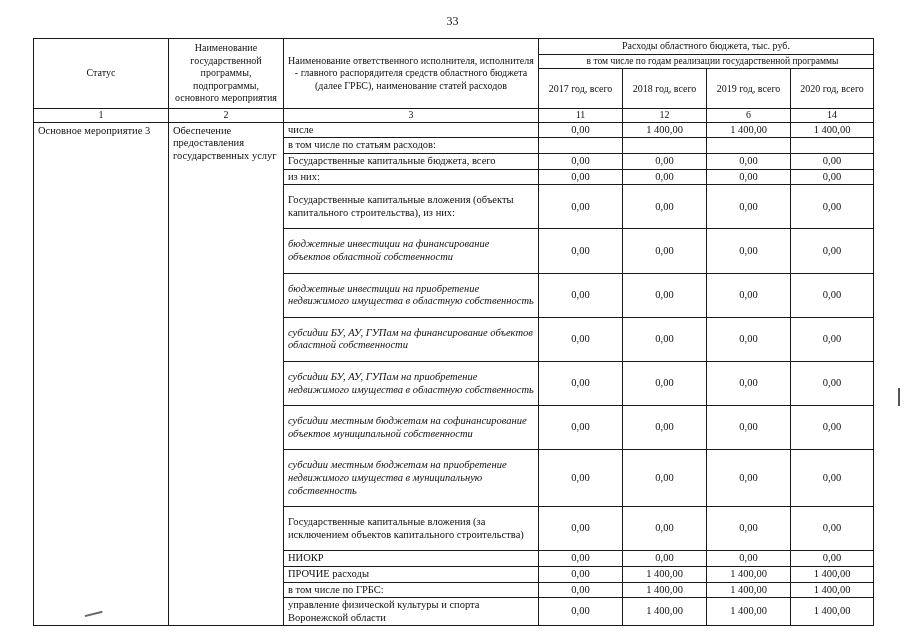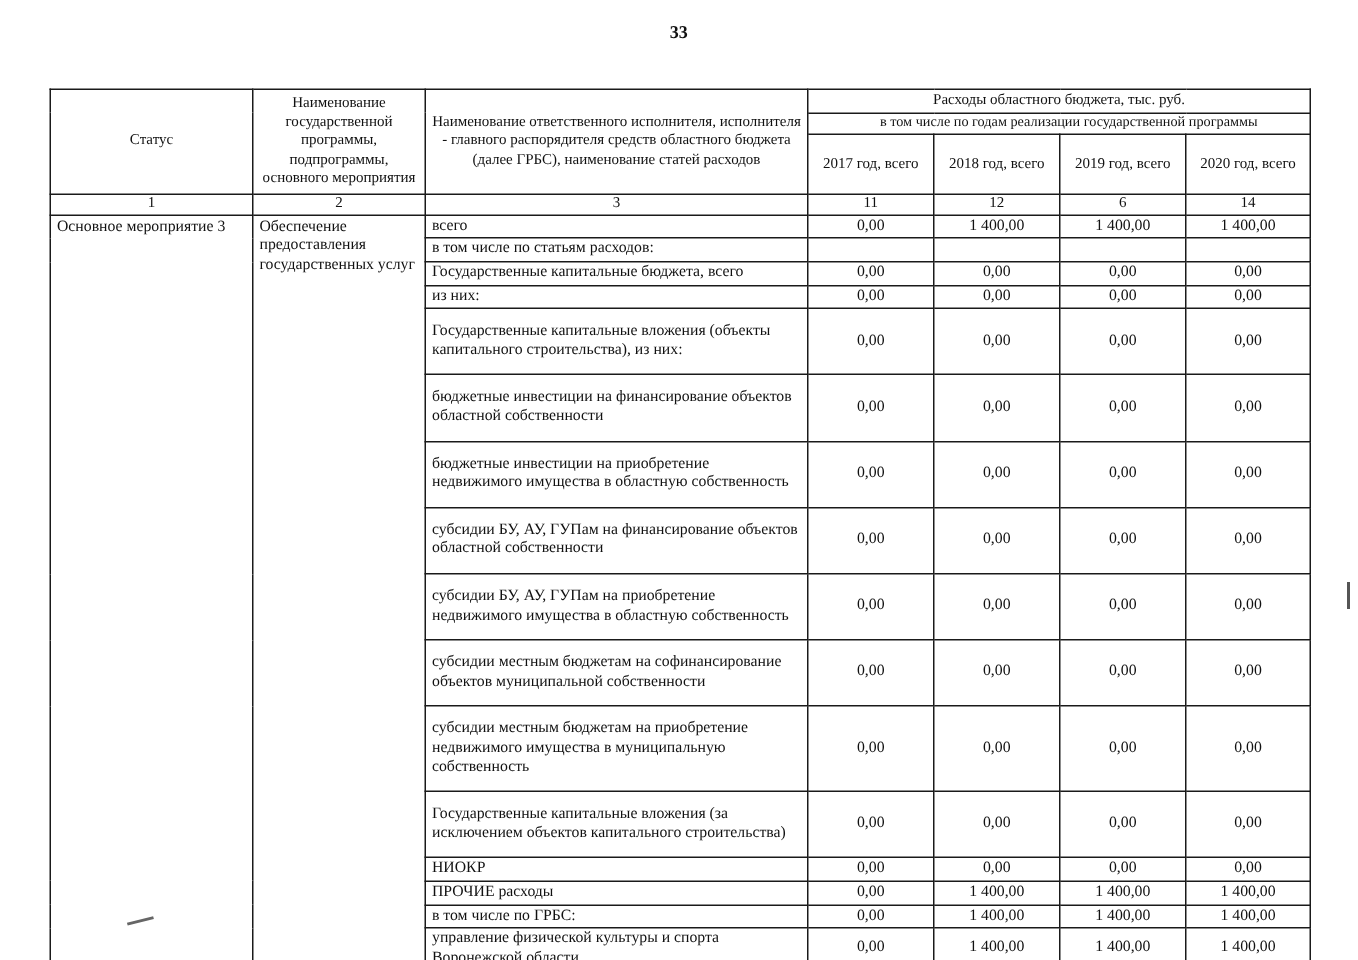--- a/index.html
+++ b/index.html
@@ -10,22 +10,21 @@
     background: #ffffff;
     font-family: "Liberation Serif", "DejaVu Serif", serif;
     color: #111111;
     position: relative;
     overflow: hidden;
   }
   .page-number {
     text-align: center;
     font-size: 12px;
     padding-top: 14px;
-    margin-bottom: 30px;
-    font-weight: bold;
+    margin-bottom: 9px;
   }
   table.budget {
     border-collapse: collapse;
     table-layout: fixed;
     margin-left: 33px;
     width: 840px;
   }
   table.budget th, table.budget td {
     border: 1px solid #1a1a1a;
     font-weight: normal;
@@ -51,21 +50,21 @@
     text-align: left;
     padding: 2px 4px;
   }
   td.col-label { text-align: left; padding: 1px 4px; }
   td.col-value { text-align: center; padding: 1px 2px; }
   
   tbody tr:nth-child(n+5):nth-child(-n+12) td.col-label {
     padding-top: 9px;
     padding-bottom: 9px;
   }
-  td.italic { }
+  td.italic { font-style: italic; }
   .artifact-right {
     position: absolute;
     right: 5px;
     top: 388px;
     width: 2px;
     height: 18px;
     background: #555555;
   }
   .artifact-sign {
     position: absolute;
@@ -115,21 +114,21 @@
         <th class="num-cell">11</th>
         <th class="num-cell">12</th>
         <th class="num-cell">6</th>
         <th class="num-cell">14</th>
       </tr>
   </thead>
   <tbody>
       <tr>
         <td rowspan="16" class="col-status">Основное мероприятие 3</td>
         <td rowspan="16" class="col-program">Обеспечение предоставления государственных услуг</td>
-        <td class="col-label">всего</td>
+        <td class="col-label">числе</td>
         <td class="col-value">0,00</td>
         <td class="col-value">1 400,00</td>
         <td class="col-value">1 400,00</td>
         <td class="col-value">1 400,00</td>
       </tr>
       <tr>
         <td class="col-label">в том числе по статьям расходов:</td>
         <td class="col-value"></td>
         <td class="col-value"></td>
         <td class="col-value"></td>

